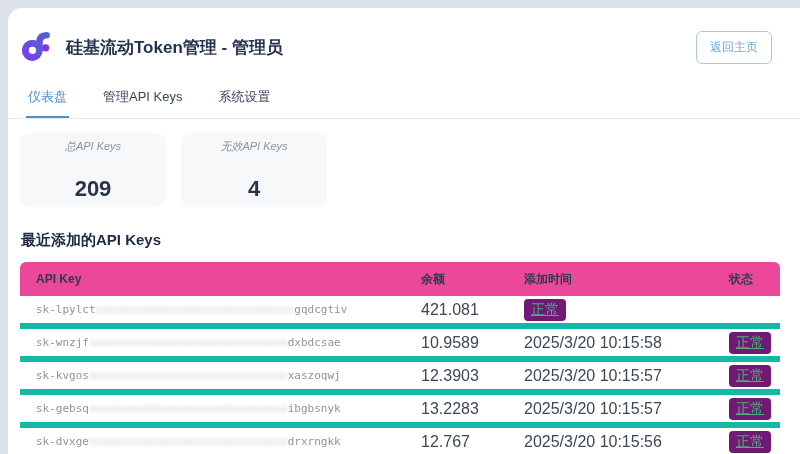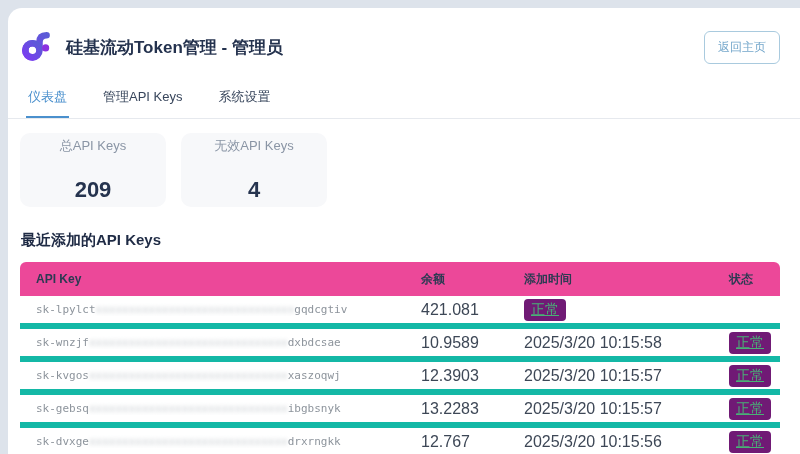--- a/index.html
+++ b/index.html
@@ -13,21 +13,21 @@
     position: absolute;
     left: 8px; top: 8px; right: 0; bottom: 0;
     background: #ffffff;
     border-radius: 14px 0 0 0;
     overflow: hidden;
   }
   
   .header {
     display: flex;
     align-items: center;
-    padding: 22px 20px 12px 14px;
+    padding: 22px 28px 12px 14px;
   }
   .logo { width: 34px; height: 34px; flex: 0 0 auto; }
   .app-title {
     margin-left: 10px;
     font-size: 17px;
     font-weight: bold;
     color: #24324e;
   }
   .back-btn {
     margin-left: auto;
@@ -68,21 +68,21 @@
   .stat-card {
     width: 146px;
     height: 74px;
     background: #f7f8fa;
     border-radius: 10px;
     display: flex;
     flex-direction: column;
     align-items: center;
     justify-content: center;
   }
-  .stat-label { font-size: 13px; color: #8a95a5; margin-bottom: 22px; }
+  .stat-label { font-size: 11px; color: #8a95a5; margin-bottom: 22px; font-style: italic; }
   .stat-value { font-size: 22px; font-weight: bold; color: #26344f; }
   
   .section-title {
     margin: 24px 0 12px 13px;
     font-size: 15px;
     font-weight: bold;
     color: #1f2b45;
   }
   
   .table { margin: 0 20px 0 12px; }

